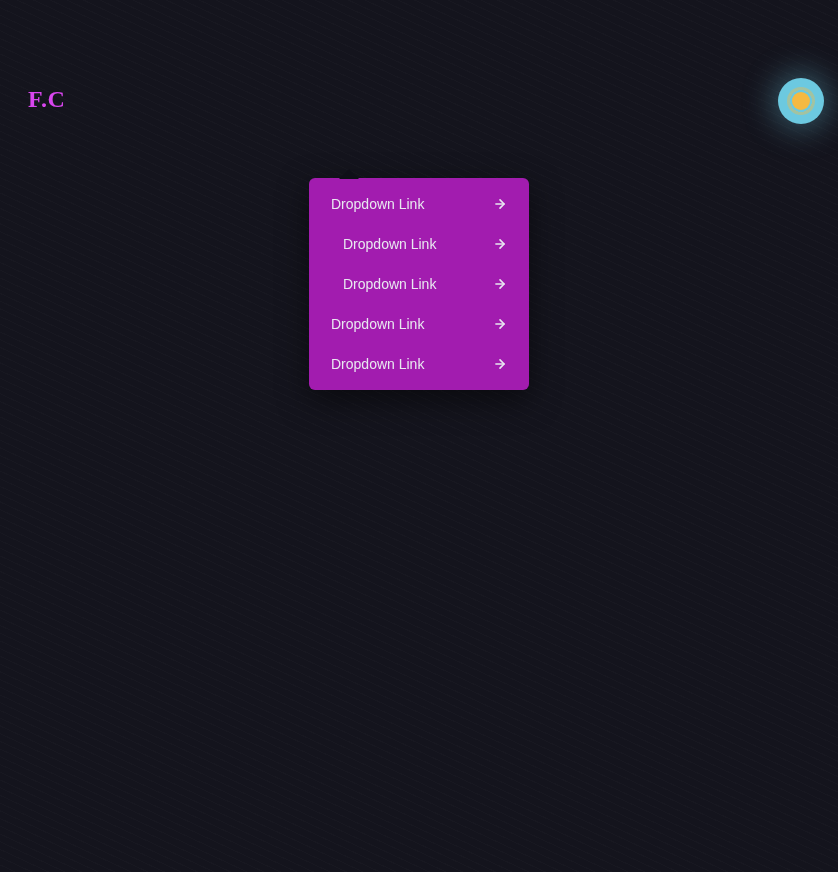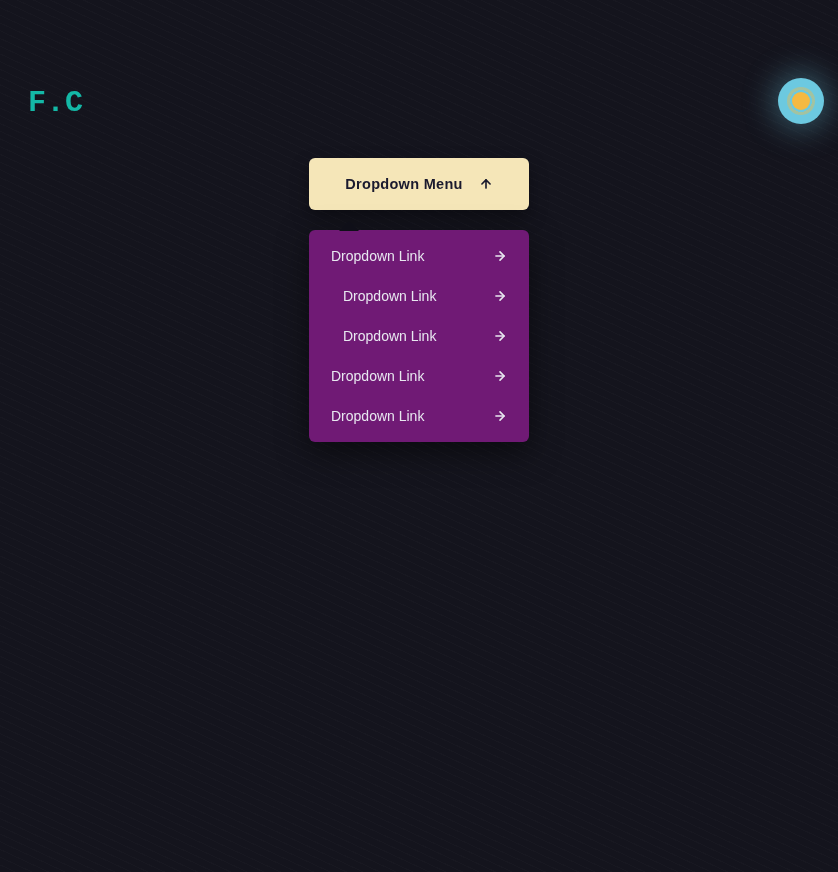--- a/index.html
+++ b/index.html
@@ -28,25 +28,25 @@
         rgba(255, 255, 255, 0.015) 6px,
         rgba(255, 255, 255, 0.015) 7px
       );
       pointer-events: none;
     }
 
     .logo {
       position: absolute;
       top: 86px;
       left: 28px;
-      font-size: 30px;
+      font-size: 24px;
       font-weight: 900;
-      color: #14b8a6;
+      color: #d946ef;
       letter-spacing: 0.5px;
-      font-family: Liberation Mono, monospace;
+      font-family: Liberation Serif, serif;
     }
 
     .theme-toggle {
       position: absolute;
       top: 78px;
       right: 14px;
       width: 46px;
       height: 46px;
       border-radius: 50%;
       background: #6cc9e0;
@@ -102,21 +102,21 @@
       color: #1a1a2e;
       font-size: 14.5px;
       font-weight: 600;
       letter-spacing: 0.3px;
     }
 
     .dropdown-panel {
       position: relative;
       margin-top: 20px;
       width: 100%;
-      background: #701a75;
+      background: #a21caf;
       border-radius: 6px;
       padding: 6px 0;
       box-shadow: 0 10px 30px rgba(0, 0, 0, 0.5);
     }
 
     .dropdown-panel::before {
       content: '';
       position: absolute;
       top: -9px;
       left: 30px;
@@ -160,29 +160,20 @@
 <body>
 
 <div class="logo">F.C</div>
 
 <div class="theme-toggle">
   <div class="theme-toggle-inner"></div>
 </div>
 
 <div class="dropdown-container">
 
-  <button class="dropdown-button">
-    <span class="dropdown-button-text">Dropdown Menu</span>
-    <span class="icon">
-      <svg viewBox="0 0 24 24" fill="none" stroke="#1a1a2e" stroke-width="2.8" stroke-linecap="round" stroke-linejoin="round">
-        <path d="M12 19V5"></path>
-        <path d="M5 12l7-7 7 7"></path>
-      </svg>
-    </span>
-  </button>
 
   <div class="dropdown-panel">
 
     <div class="dropdown-item">
       <span>Dropdown Link</span>
       <span class="icon">
         <svg viewBox="0 0 24 24" fill="none" stroke="#e8e8f0" stroke-width="2.8" stroke-linecap="round" stroke-linejoin="round">
           <path d="M5 12h14"></path>
           <path d="M12 5l7 7-7 7"></path>
         </svg>

